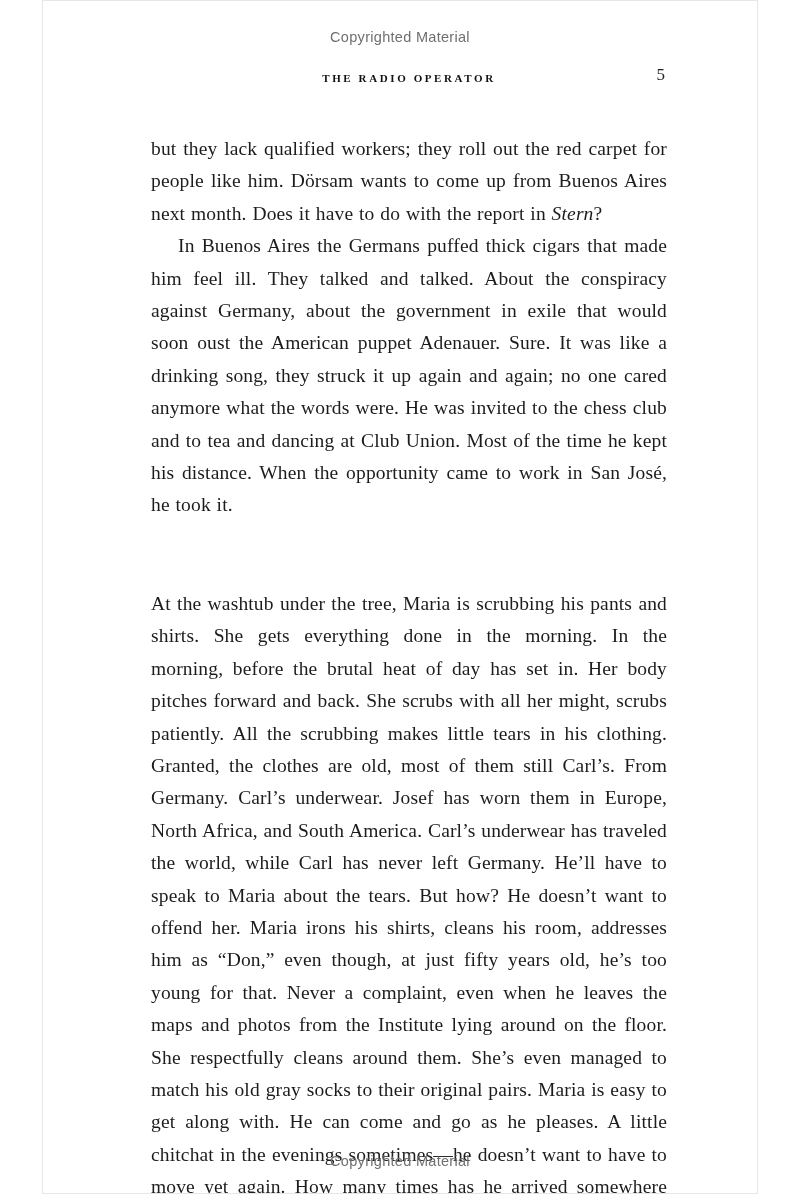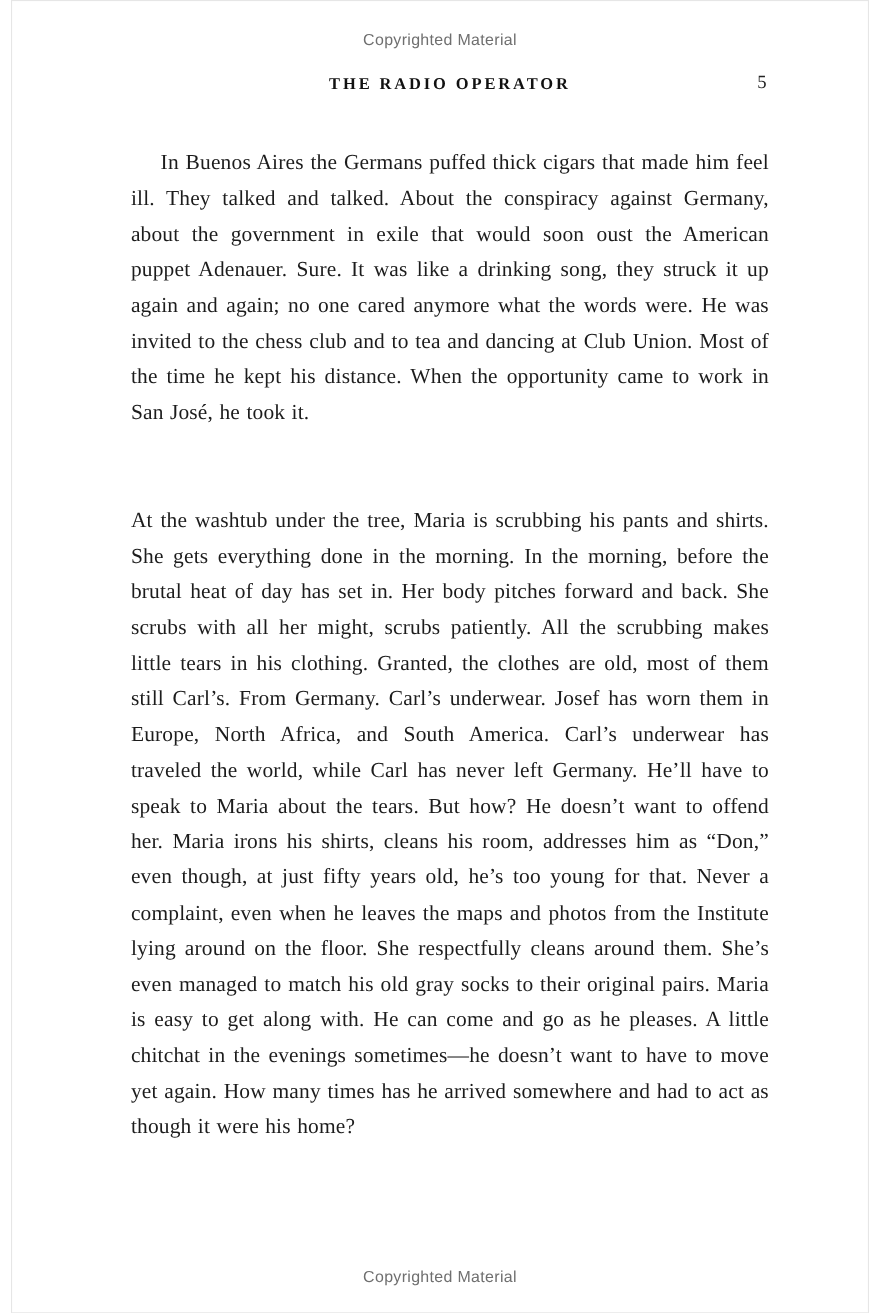--- a/index.html
+++ b/index.html
@@ -1,18 +1,18 @@
 <!DOCTYPE html>
 <html><head>
 <meta charset="utf-8">
 <style>
   * { margin: 0; padding: 0; box-sizing: border-box; }
   html, body { background: #ffffff; }
   .page {
-    width: 780px;
+    width: 716px;
     height: 1194px;
     margin: 0 auto;
     background: #ffffff;
     position: relative;
     border: 1px solid #e6e6e6;
     font-family: "Liberation Serif", serif;
     color: #1b1b1b;
     overflow: hidden;
   }
   .copyright {
@@ -31,21 +31,21 @@
   .page-header {
     position: relative;
     margin-top: 23px;
     padding-left: 108px;
     padding-right: 90px;
     text-align: center;
   }
   .running-title {
     font-family: "Liberation Serif", serif;
     font-weight: 700;
-    font-size: 15px;
+    font-size: 11px;
     letter-spacing: 2.6px;
     color: #111111;
     white-space: nowrap;
   }
   .page-number {
     position: absolute;
     right: 92px;
     top: -3px;
     font-size: 17px;
     font-weight: 400;
@@ -75,20 +75,21 @@
 
   <div class="copyright top">Copyrighted Material</div>
 
   <div class="page-header">
     <span class="running-title">THE RADIO OPERATOR</span>
     <span class="page-number">5</span>
   </div>
 
   <div class="body-text">
 
+    <p class="no-indent"><span>but they lack qualified workers; they roll out the red carpet for people like him. Dörsam wants to come up from Buenos Aires next month. Does it have to do with the report in </span><em>Stern</em><span>?</span></p>
 
     <p class="indent">In Buenos Aires the Germans puffed thick cigars that made him feel ill. They talked and talked. About the conspiracy against Germany, about the government in exile that would soon oust the American puppet Adenauer. Sure. It was like a drinking song, they struck it up again and again; no one cared anymore what the words were. He was invited to the chess club and to tea and dancing at Club Union. Most of the time he kept his distance. When the opportunity came to work in San José, he took it.</p>
 
 
     <div class="section-break"></div>
 
     <p class="no-indent">At the washtub under the tree, Maria is scrubbing his pants and shirts. She gets everything done in the morning. In the morning, before the brutal heat of day has set in. Her body pitches forward and back. She scrubs with all her might, scrubs patiently. All the scrubbing makes little tears in his clothing. Granted, the clothes are old, most of them still Carl’s. From Germany. Carl’s underwear. Josef has worn them in Europe, North Africa, and South America. Carl’s underwear has traveled the world, while Carl has never left Germany. He’ll have to speak to Maria about the tears. But how? He doesn’t want to offend her. Maria irons his shirts, cleans his room, addresses him as “Don,” even though, at just fifty years old, he’s too young for that. Never a complaint, even when he leaves the maps and photos from the Institute lying around on the floor. She respectfully cleans around them. She’s even managed to match his old gray socks to their original pairs. Maria is easy to get along with. He can come and go as he pleases. A little chitchat in the evenings sometimes—he doesn’t want to have to move yet again. How many times has he arrived somewhere and had to act as though it were his home?</p>
 
   </div>
 

